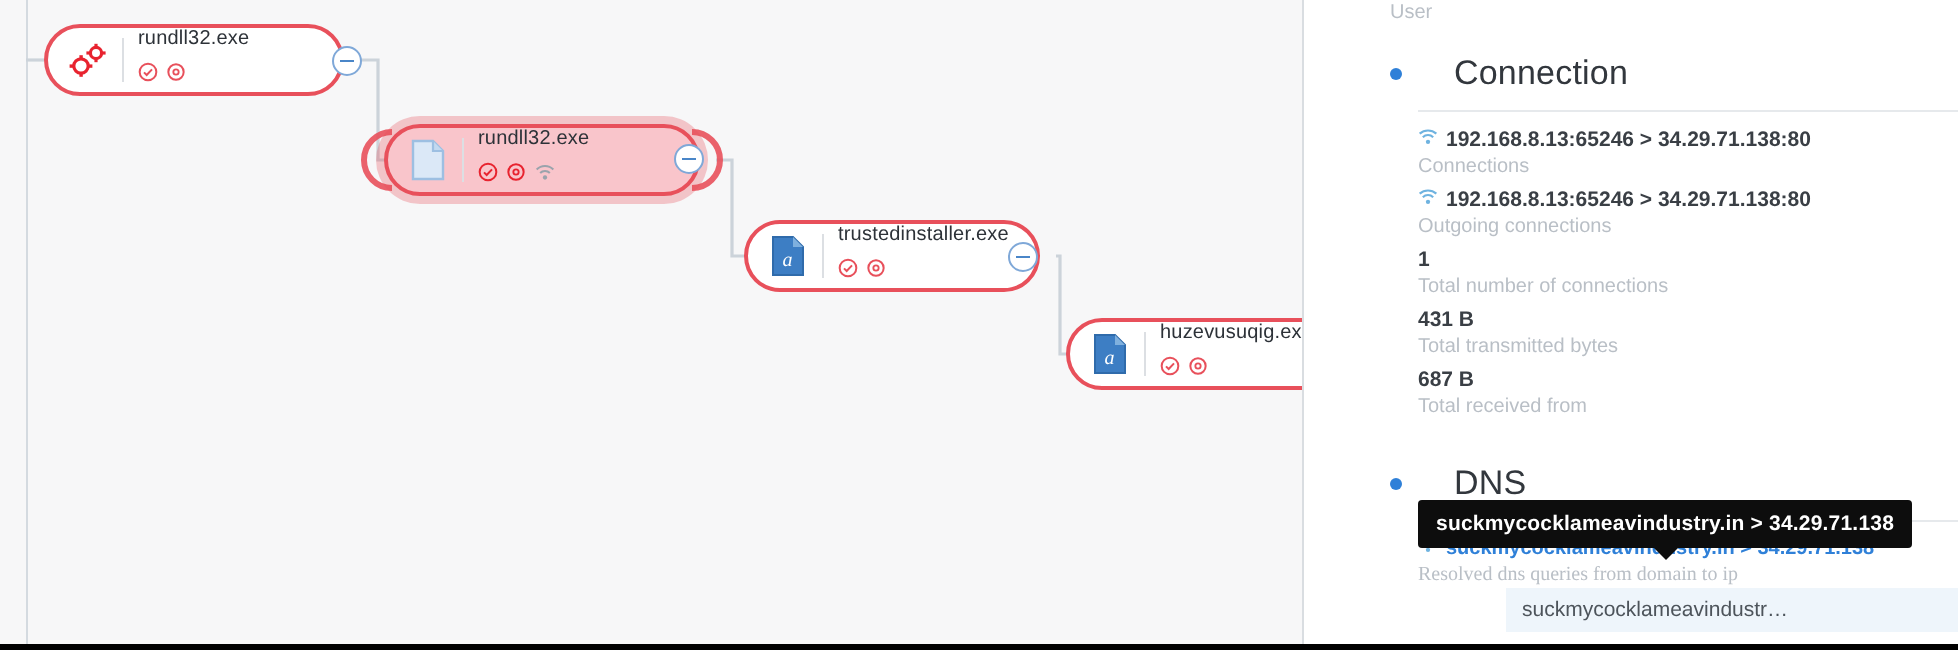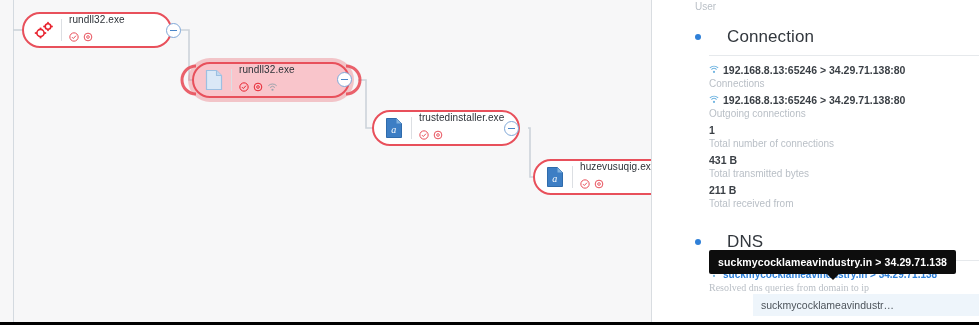--- a/index.html
+++ b/index.html
@@ -337,21 +337,21 @@
         <span>1</span>
       </div>
       <div class="field-label">Total number of connections</div>
 
       <div class="field-value">
         <span>431 B</span>
       </div>
       <div class="field-label">Total transmitted bytes</div>
 
       <div class="field-value">
-        <span>211 B</span>
+        <span>687 B</span>
       </div>
       <div class="field-label">Total received from</div>
     </div>
 
     <div class="section-head" style="margin-top:22px;">
       <span class="section-bullet"></span>
       <span class="section-title">DNS</span>
     </div>
     <div class="section-rule"></div>
 

